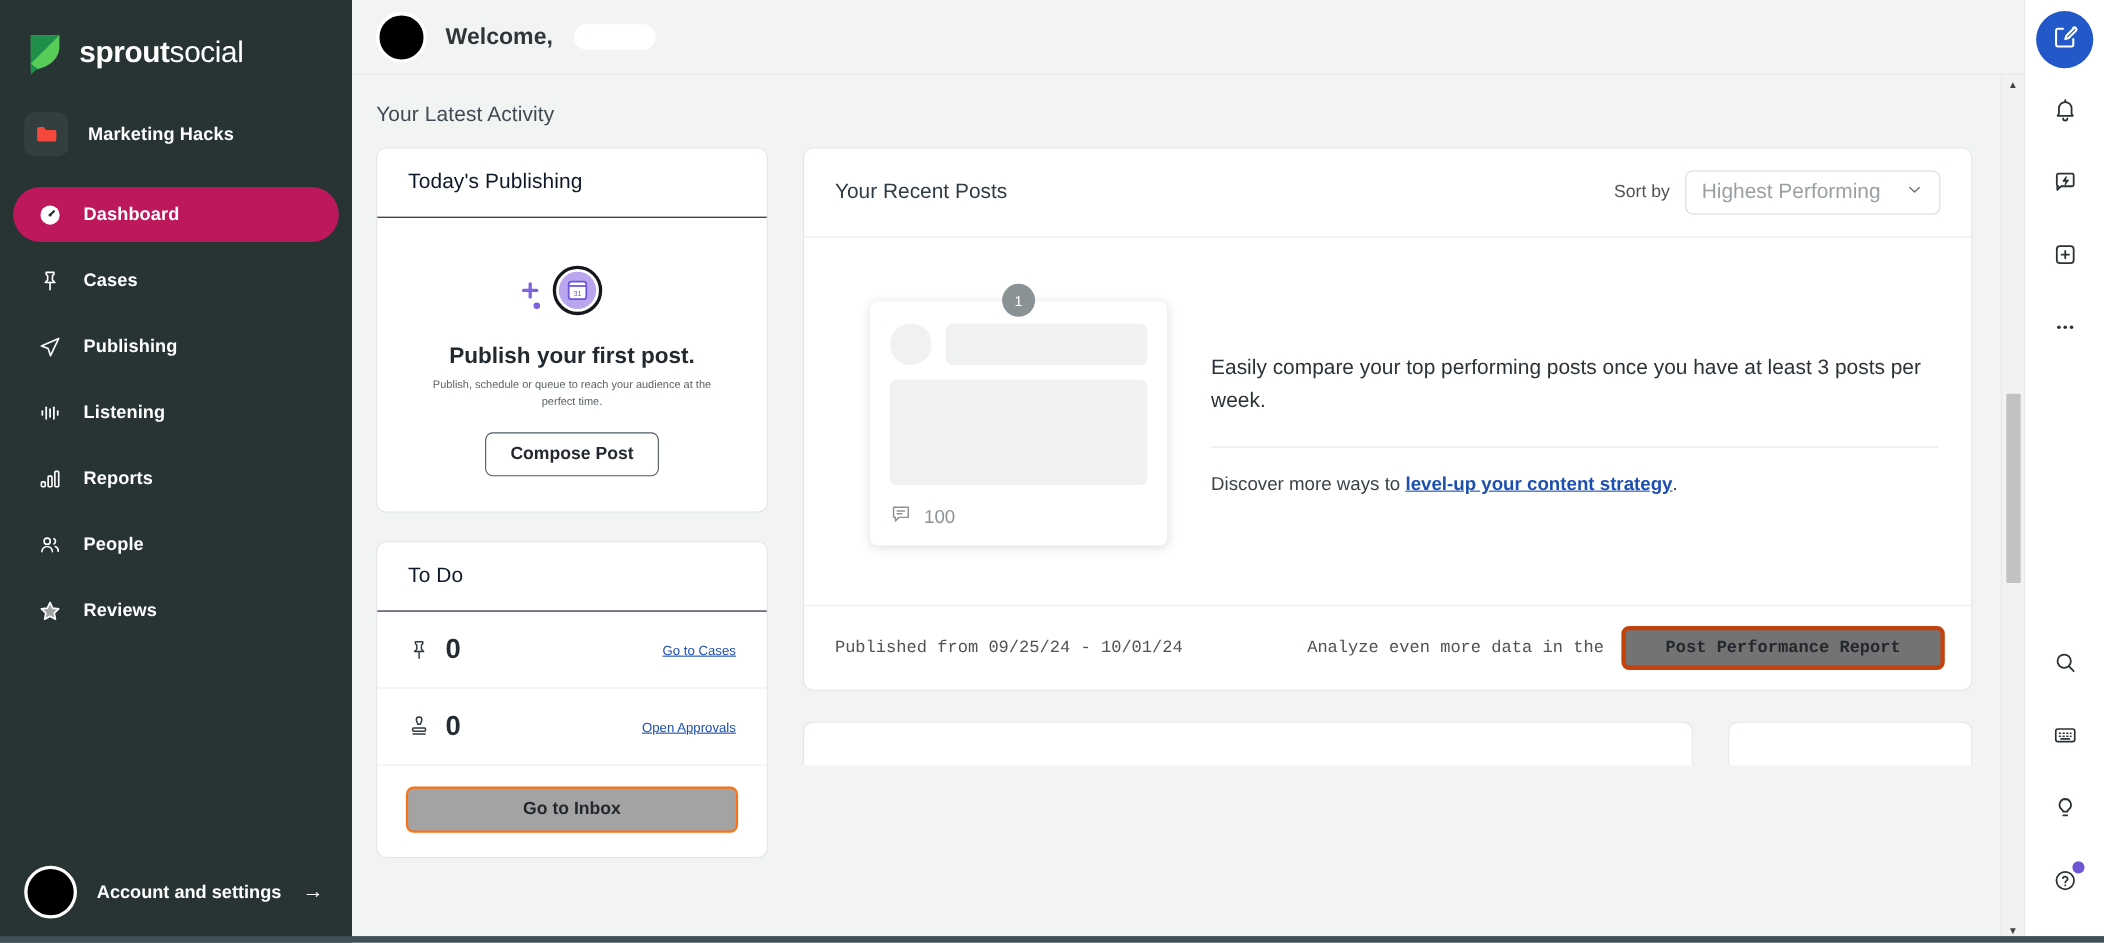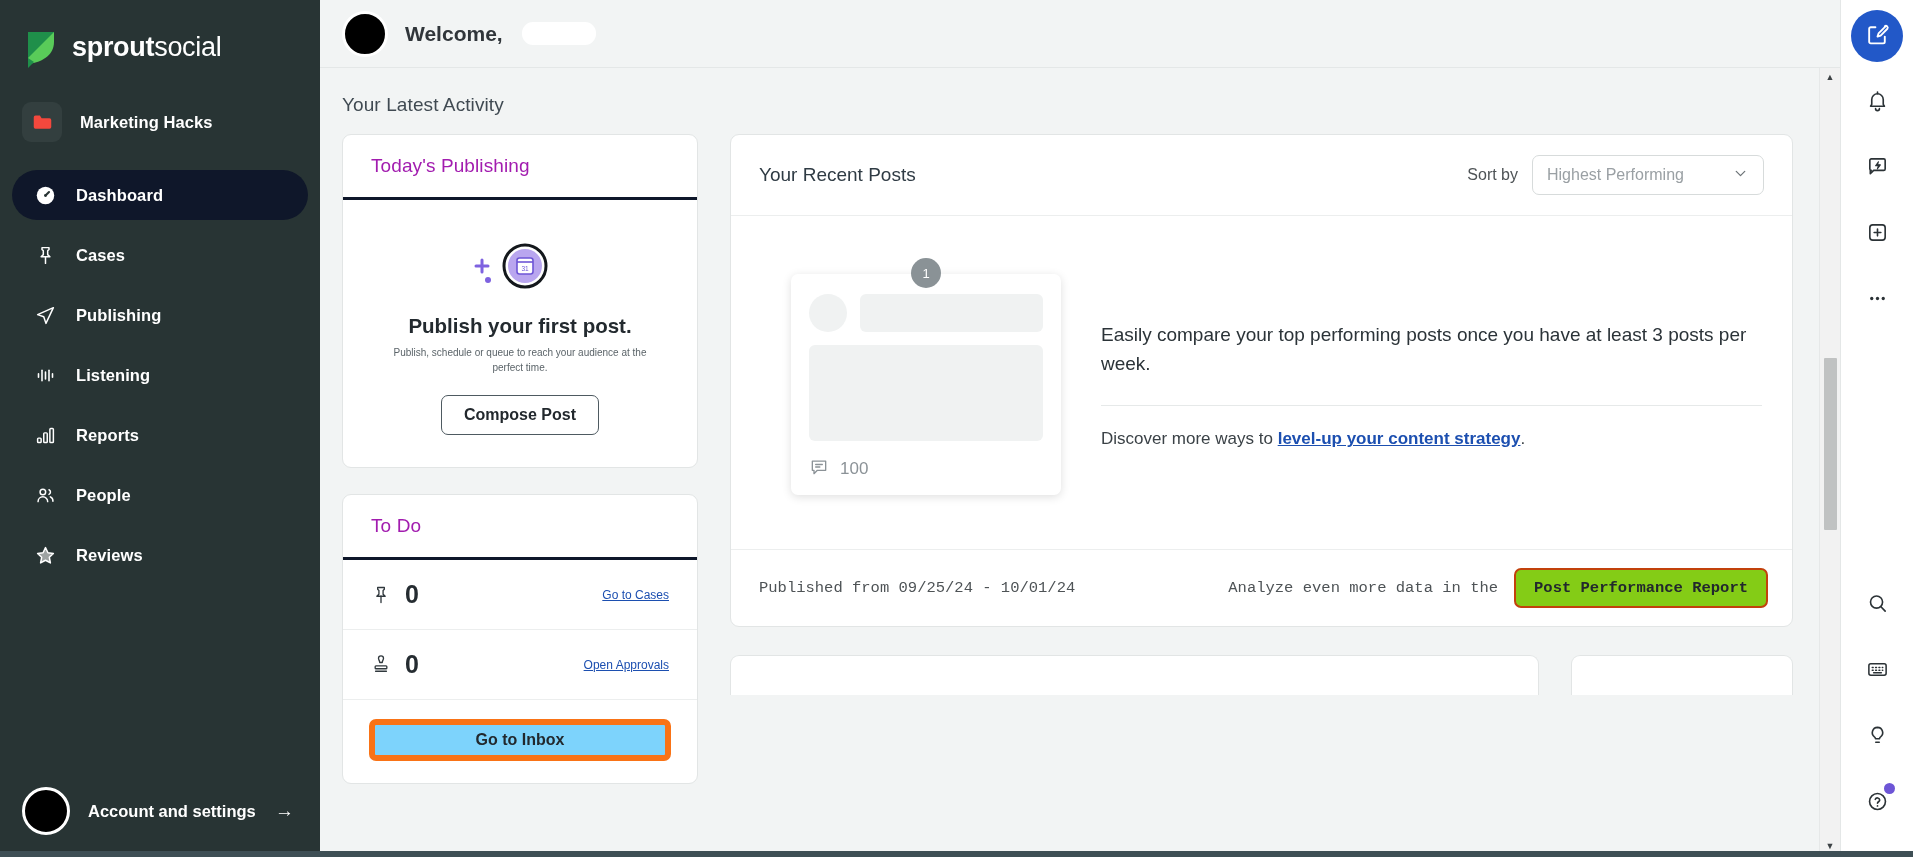--- a/index.html
+++ b/index.html
@@ -37,21 +37,21 @@
   .ws-label { color: #fff; font-size: 16.5px; font-weight: 700; letter-spacing: .1px; }
 
   .nav { margin-top: 22px; display: flex; flex-direction: column; }
   .nav-item {
     display: flex; align-items: center; gap: 20px;
     height: 50px; margin: 0 12px; padding-left: 22px;
     border-radius: 25px; cursor: pointer;
     color: #fff;
   }
   .nav-item + .nav-item { margin-top: 10px; }
-  .nav-item.active { background: #0f172a; }
+  .nav-item.active { background: #be185d; }
   .nav-icon { width: 22px; height: 22px; flex: 0 0 22px; display: flex; align-items: center; justify-content: center; }
   .nav-label { font-size: 16.5px; font-weight: 700; letter-spacing: .1px; }
 
   .account {
     position: absolute; left: 0; bottom: 0; width: 320px;
     display: flex; align-items: center; gap: 18px;
     padding: 0 26px 0 22px; height: 92px; cursor: pointer;
   }
   .acct-avatar {
     width: 48px; height: 48px; border-radius: 50%;
@@ -94,22 +94,22 @@
     overflow: hidden;
   }
   .section-title { font-size: 19px; color: #404a52; margin-bottom: 18px; letter-spacing: .1px; }
 
   .grid { display: flex; gap: 32px; align-items: flex-start; }
   .col-left { width: 356px; flex: 0 0 356px; }
   .col-right { flex: 1; min-width: 0; }
 
   .card { background: #fff; border: 1px solid #e2e5e5; border-radius: 9px; }
   .card-head {
-    padding: 20px 28px; font-size: 19px; color: #a21caf;
-    border-bottom: 3px solid #0f172a; letter-spacing: .1px;
+    padding: 20px 28px; font-size: 19px; color: #0f172a;
+    border-bottom: 1px solid #0f172a; letter-spacing: .1px;
   }
 
   
   .pub-body { padding: 30px 24px 32px; text-align: center; }
   .pub-illus { height: 72px; display: flex; align-items: center; justify-content: center; position: relative; }
   .pub-title { font-size: 20.5px; font-weight: 700; color: #232a2f; margin-top: 12px; }
   .pub-sub { font-size: 10px; color: #5b6469; line-height: 1.5; margin-top: 7px; padding: 0 10px; }
   .btn-outline {
     margin-top: 20px; background: #fff; border: 1px solid #4e5a61; border-radius: 7px;
     height: 40px; padding: 0 22px; font-size: 16px; font-weight: 700;
@@ -122,35 +122,35 @@
     padding: 16px 28px; border-bottom: 1px solid #eceeee; min-height: 70px;
   }
   .todo-icon { width: 24px; flex: 0 0 24px; display: flex; align-items: center; }
   .todo-count { font-size: 25px; font-weight: 700; color: #252c31; margin-left: 10px; }
   .todo-link {
     margin-left: auto; font-size: 12px; color: #1c4fb0;
     text-decoration: underline; cursor: pointer;
   }
   .todo-foot { padding: 19px 26px 22px; }
   .btn-wide {
-    width: 100%; background: #7dd3fc; border: 6px solid #f97316; border-radius: 7px;
+    width: 100%; background: #a3a3a3; border: 2px solid #f97316; border-radius: 7px;
     height: 42px; font-size: 16px; font-weight: 700; color: #22282d;
     cursor: pointer; font-family: inherit;
   }
 
   
   .rp-head { display: flex; align-items: center; padding: 20px 28px; border-bottom: 1px solid #eceeee; }
   .rp-title { font-size: 19px; color: #2f3b44; }
   .rp-sort { margin-left: auto; display: flex; align-items: center; gap: 14px; }
   .rp-sort-label { font-size: 16px; color: #4e5356; }
   .rp-select {
     width: 232px; height: 40px; border: 1px solid #d7dbdb; border-radius: 7px;
     display: flex; align-items: center; padding: 0 14px; cursor: pointer; background: #fff;
   }
-  .rp-select-val { font-size: 16px; color: #9aa0a4; flex: 1; }
+  .rp-select-val { font-size: 19px; color: #9aa0a4; flex: 1; }
 
   .rp-body { display: flex; align-items: center; padding: 58px 30px 54px 60px; gap: 40px; }
   .skeleton-wrap { position: relative; flex: 0 0 270px; }
   .sk-badge {
     position: absolute; top: -16px; left: 50%; transform: translateX(-50%);
     width: 30px; height: 30px; border-radius: 50%; background: #8a9296;
     color: #fff; font-size: 13px; display: flex; align-items: center; justify-content: center; z-index: 2;
   }
   .sk-card {
     background: #fff; border-radius: 7px; padding: 20px 18px 14px;
@@ -171,22 +171,22 @@
 
   .rp-foot {
     display: flex; align-items: center; padding: 18px 24px 18px 28px;
     border-top: 1px solid #eceeee;
     font-family: Liberation Mono, monospace;
   }
   .rp-range { font-size: 15.5px; color: #4e5356; }
   .rp-foot-right { margin-left: auto; display: flex; align-items: center; gap: 16px; }
   .rp-analyze { font-size: 15.5px; color: #4e5356; }
   .btn-report {
-    background: #84cc16; border: 2px solid #c2410c; border-radius: 7px; height: 40px;
-    padding: 0 18px; font-size: 15.5px; font-weight: 700; color: #22282d;
+    background: #737373; border: 4px solid #c2410c; border-radius: 7px; height: 40px;
+    padding: 0 36px; font-size: 15.5px; font-weight: 700; color: #22282d;
     cursor: pointer; font-family: inherit; white-space: nowrap;
   }
 
   .below { display: flex; gap: 32px; margin-top: 28px; }
   .below-card { height: 40px; background: #fff; border: 1px solid #e2e5e5; border-radius: 9px 9px 0 0; border-bottom: none; }
   .below-a { flex: 1; }
   .below-b { width: 222px; flex: 0 0 222px; }
 
   
   .scrollbar {

